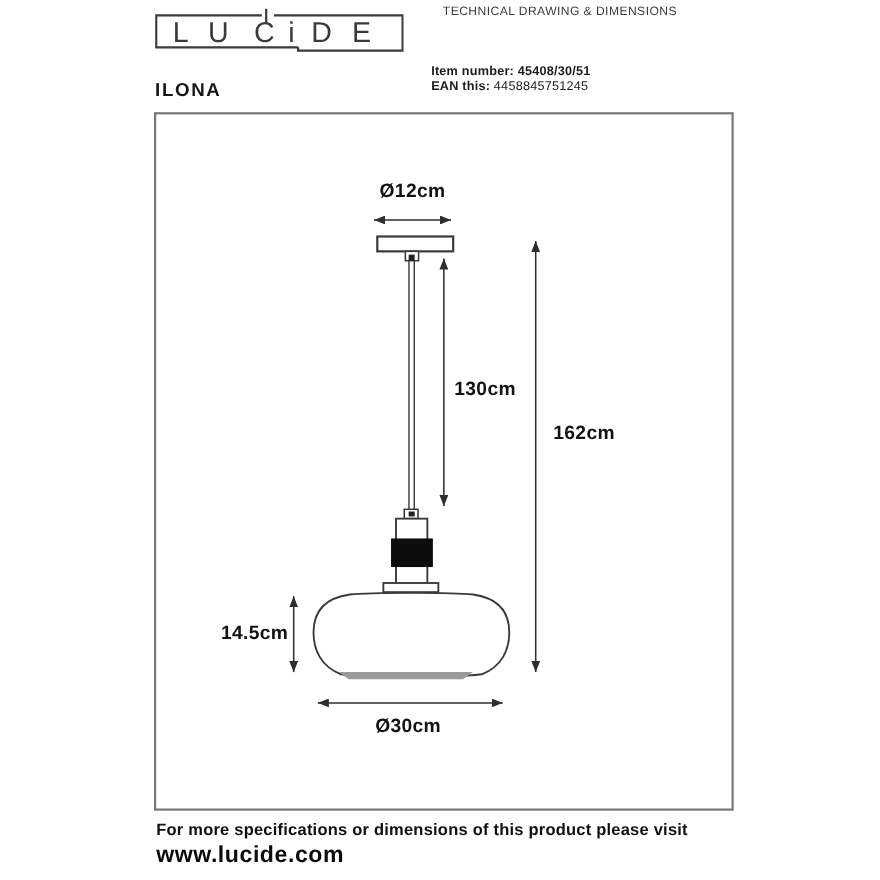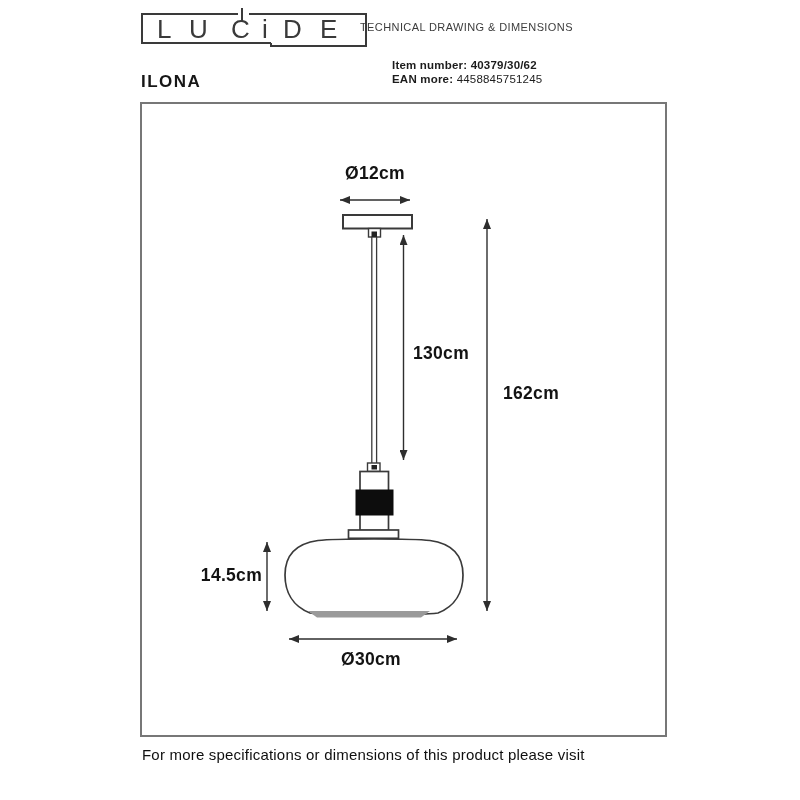--- a/index.html
+++ b/index.html
@@ -1,35 +1,35 @@
 <!DOCTYPE html>
 <html><head>
 <meta charset="utf-8">
 <style>
   html,body{margin:0;padding:0;background:#ffffff;}
   body{width:800px;height:800px;position:relative;font-family:"Liberation Sans",sans-serif;color:#141414;overflow:hidden;}
 
   
   #logo-svg{position:absolute;left:141px;top:6px;width:226px;height:44px;}
   #product-name{position:absolute;left:141px;top:72px;font-size:17px;font-weight:700;letter-spacing:1.5px;color:#161616;}
-  #doc-title{position:absolute;left:360px;top:21px;width:298px;text-align:left;font-size:11px;color:#3c3c3c;letter-spacing:0.4px;}
+  #doc-title{position:absolute;left:360px;top:5px;width:298px;text-align:center;font-size:11px;color:#3c3c3c;letter-spacing:0.4px;}
   #item-block{position:absolute;left:392px;top:59px;font-size:11.5px;line-height:13.5px;letter-spacing:0.2px;color:#1c1c1c;}
   #item-block .lbl{font-weight:700;}
   #item-block .val-bold{font-weight:700;}
 
   
   #frame{position:absolute;left:140px;top:102px;width:523px;height:631px;border:2px solid #777777;background:#ffffff;}
   #drawing-svg{position:absolute;left:140px;top:102px;width:527px;height:635px;}
 
   text.dim{font-family:"Liberation Sans",sans-serif;font-size:17.5px;font-weight:700;fill:#131313;letter-spacing:0.3px;}
   text.logo-letter{font-family:"Liberation Sans",sans-serif;font-size:26px;font-weight:400;fill:#3a3a3a;}
 
   
   #footer{position:absolute;left:142px;top:746px;}
-  #footer-note{font-size:15px;font-weight:400;letter-spacing:0.2px;color:#0f0f0f;}
+  #footer-note{font-size:15px;font-weight:700;letter-spacing:0.2px;color:#0f0f0f;}
   #footer-site{font-size:21px;font-weight:700;letter-spacing:0.5px;color:#0a0a0a;margin-top:3px;}
 </style>
 </head>
 <body>
 
 <svg id="logo-svg" viewBox="0 0 226 44" xmlns="http://www.w3.org/2000/svg">
   <g stroke="#3a3a3a" stroke-width="2" fill="none">
 
     <path d="M97,8 L1,8 L1,37 L130,37"></path>
     <path d="M108,8 L225,8 L225,40 L130,40 L130,37"></path>
@@ -43,24 +43,24 @@
   <text class="logo-letter" x="179" y="32">E</text>
 </svg>
 
 <div id="product-name">ILONA</div>
 
 <div id="doc-title">TECHNICAL DRAWING &amp; DIMENSIONS</div>
 
 <div id="item-block">
   <div>
     <span class="lbl">Item number:</span>
-    <span class="val-bold">40379/30/62</span>
+    <span class="val-bold">45408/30/51</span>
   </div>
   <div>
-    <span class="lbl">EAN more:</span>
+    <span class="lbl">EAN this:</span>
     <span>4458845751245</span>
   </div>
 </div>
 
 <div id="frame"></div>
 
 <svg id="drawing-svg" viewBox="0 0 527 635" xmlns="http://www.w3.org/2000/svg">
   <defs>
     <marker id="arr" markerUnits="userSpaceOnUse" markerWidth="10" markerHeight="8" viewBox="0 0 10 8" refX="10" refY="4" orient="auto-start-reverse">
       <path d="M0,0 L10,4 L0,8 Z" fill="#2e2e2e"></path>
@@ -100,13 +100,14 @@
 
   <text class="dim" text-anchor="middle" x="235" y="77">Ø12cm</text>
   <text class="dim" text-anchor="start" x="273" y="257">130cm</text>
   <text class="dim" text-anchor="start" x="363" y="297">162cm</text>
   <text class="dim" text-anchor="end" x="122" y="479">14.5cm</text>
   <text class="dim" text-anchor="middle" x="231" y="563">Ø30cm</text>
 </svg>
 
 <div id="footer">
   <div id="footer-note">For more specifications or dimensions of this product please visit</div>
+  <div id="footer-site">www.lucide.com</div>
 </div>
 
 </body></html>

